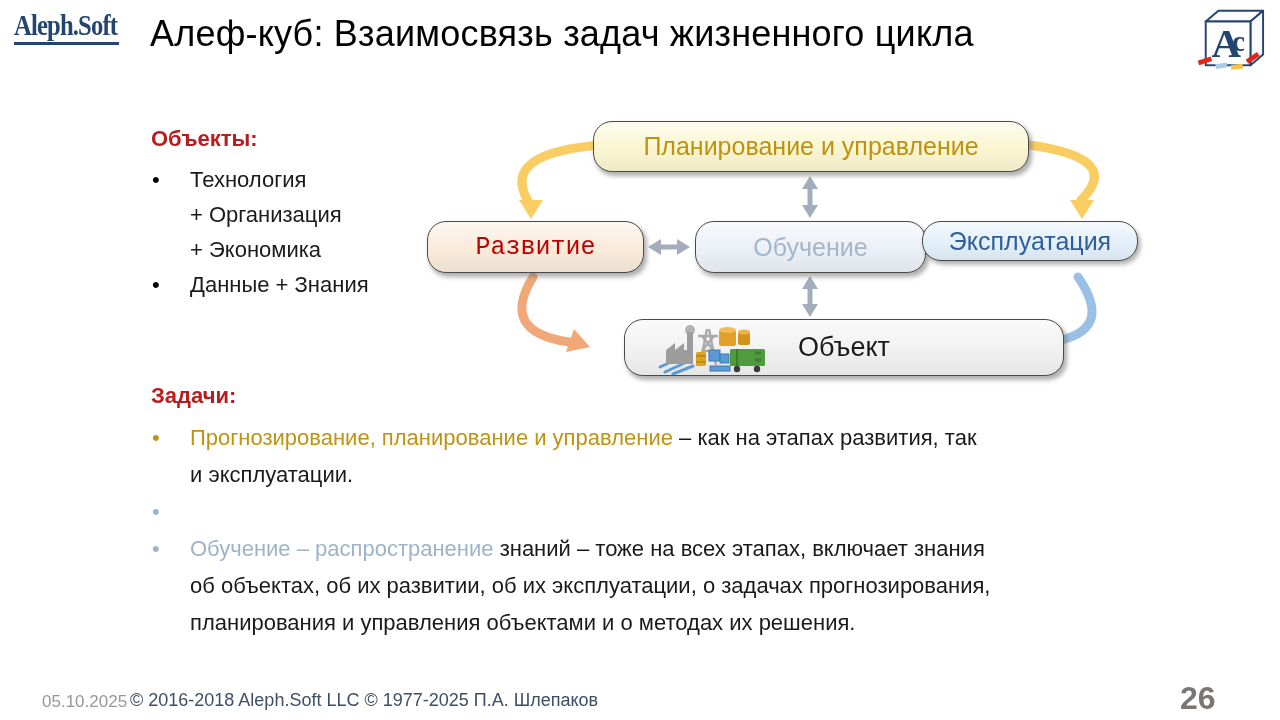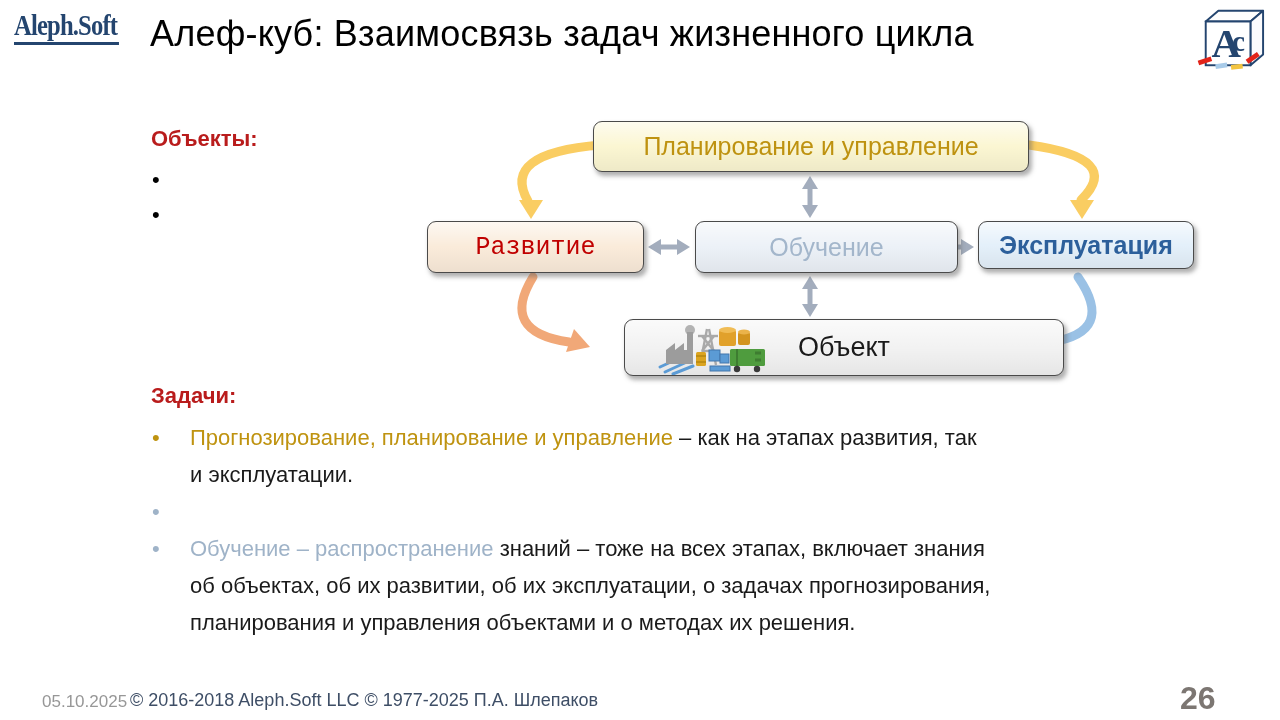--- a/index.html
+++ b/index.html
@@ -22,29 +22,29 @@
     font-size:36px;font-weight:400;color:#000;letter-spacing:.2px;line-height:1.2;
     white-space:nowrap;
   }
   .cube-logo{left:1196px;top:6px;}
 
   
   .diagram-svg{left:0;top:0;z-index:0;}
   .node{
     position:absolute;z-index:1;box-sizing:border-box;
     display:flex;align-items:center;justify-content:center;
-    border:1.6px solid #4a4a4a;border-radius:9px;
+    border:1.6px solid #4a4a4a;border-radius:19px;
     box-shadow:2.5px 3.5px 4px rgba(100,100,100,.5);
     background-image:linear-gradient(180deg,rgba(255,255,255,.65),rgba(255,255,255,0) 50%,rgba(0,0,0,.05));
     font-size:25px;
   }
   .node-plan      {left:593px;top:121px;width:436px;height:51px;}
   .node-razvitie  {left:427px;top:221px;width:217px;height:52px;font-family:Liberation Mono, monospace;}
-  .node-obuchenie {left:695px;top:221px;width:263px;height:52px;}
-  .node-ekspl     {left:978px;top:221px;width:216px;height:48px;font-weight:bold;}
+  .node-obuchenie {left:695px;top:221px;width:231px;height:52px;}
+  .node-ekspl     {left:922px;top:221px;width:216px;height:40px;}
   .node-obyekt    {left:593px;top:319px;width:440px;height:57px;font-size:27px;margin-left:31px;}
   .obyekt-icons{position:absolute;left:32px;top:3px;}
 
   
   .section-heading{font-size:22px;font-weight:700;color:#b91c1c;}
   .h-objects{left:151px;top:126px;}
   .h-tasks{left:151px;top:383px;}
 
   .bullet-list{display:flex;flex-direction:column;}
   .objects-list{left:152px;top:162px;width:300px;font-size:22px;line-height:35px;}
@@ -175,23 +175,27 @@
     </g>
   </svg>
   <span>Объект</span>
 </div>
 
 <div class="abs section-heading h-objects">Объекты:</div>
 
 <div class="abs bullet-list objects-list">
   <div class="bullet-item">
     <span class="bullet-mark">•</span>
+    <div class="bullet-text">Технология
++ Организация
++ Экономика</div>
   </div>
   <div class="bullet-item">
     <span class="bullet-mark">•</span>
+    <div class="bullet-text">Данные + Знания</div>
   </div>
 </div>
 
 <div class="abs section-heading h-tasks">Задачи:</div>
 
 <div class="abs bullet-list tasks-list">
   <div class="bullet-item">
     <span class="bullet-mark" style="color: rgb(191, 147, 16);">•</span>
     <div class="bullet-text"><span style="color: rgb(191, 147, 16);">Прогнозирование, планирование и управление</span><span> – как на этапах развития, так
 и эксплуатации.</span></div>

